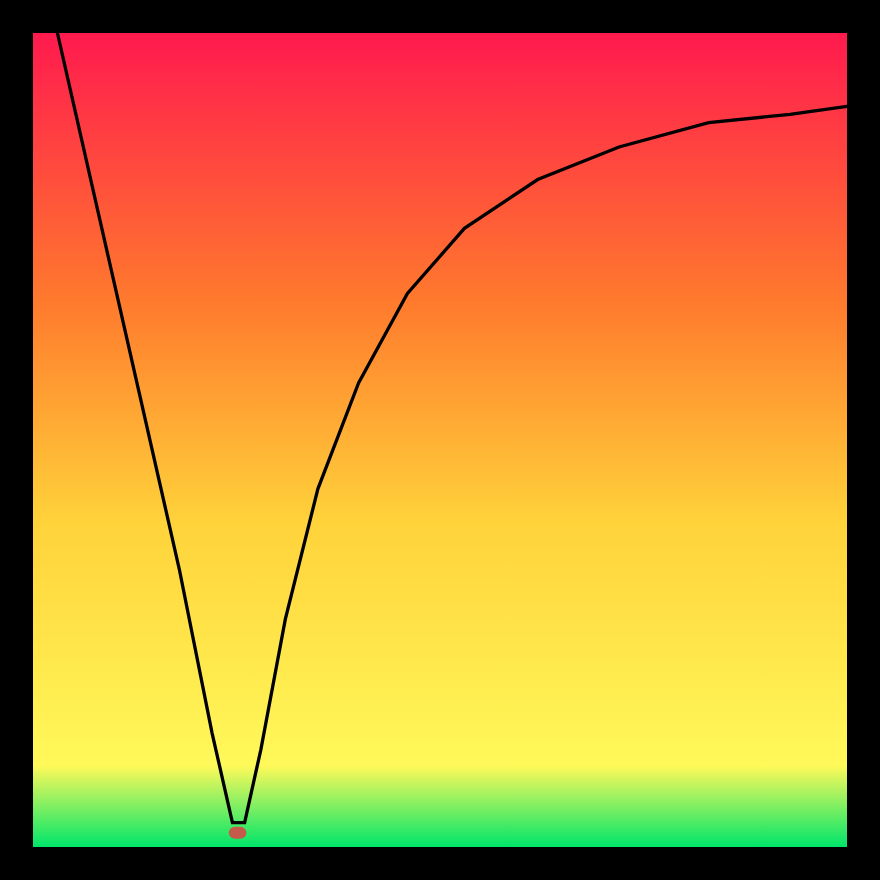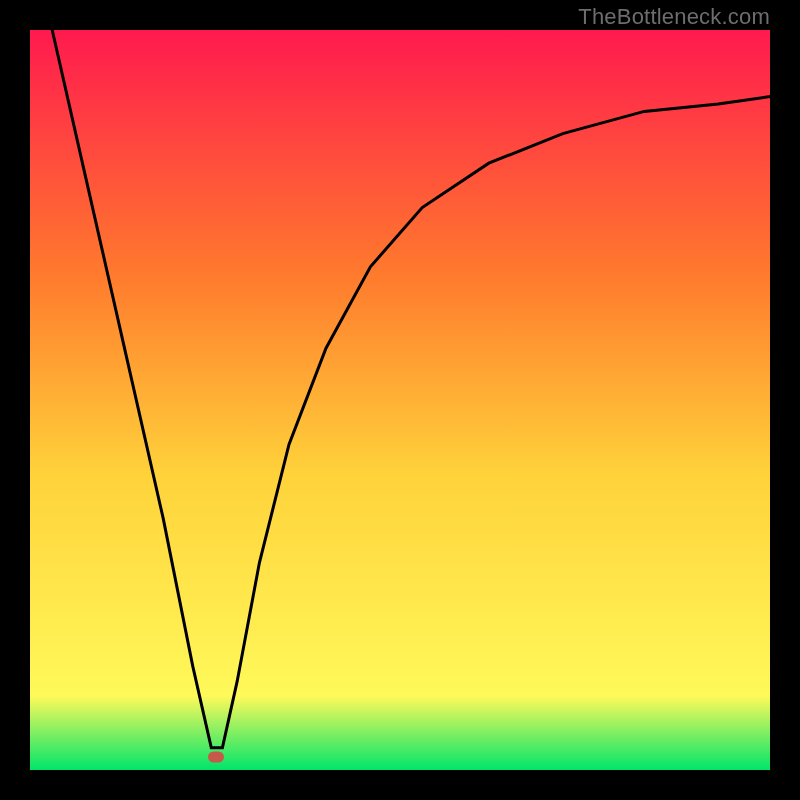--- a/index.html
+++ b/index.html
@@ -48,21 +48,20 @@
     background: #c55a4a;
     border-radius: 6px;
     transform: translate(-50%, -50%);
   }
 </style>
 </head>
 <body>
 
 <div class="frame">
 
-  <div class="watermark">TheBottleneck.com</div>
 
   <div class="plot-area">
 
     <svg class="gradient" viewBox="0 0 740 740" preserveAspectRatio="none">
       <defs>
         <linearGradient id="bg" x1="0" y1="0" x2="0" y2="1">
           <stop offset="0" stop-color="#ff1a4e"></stop>
           <stop offset="0.33" stop-color="#ff7a2d"></stop>
           <stop offset="0.60" stop-color="#ffd23a"></stop>
           <stop offset="0.90" stop-color="#fff95a"></stop>

